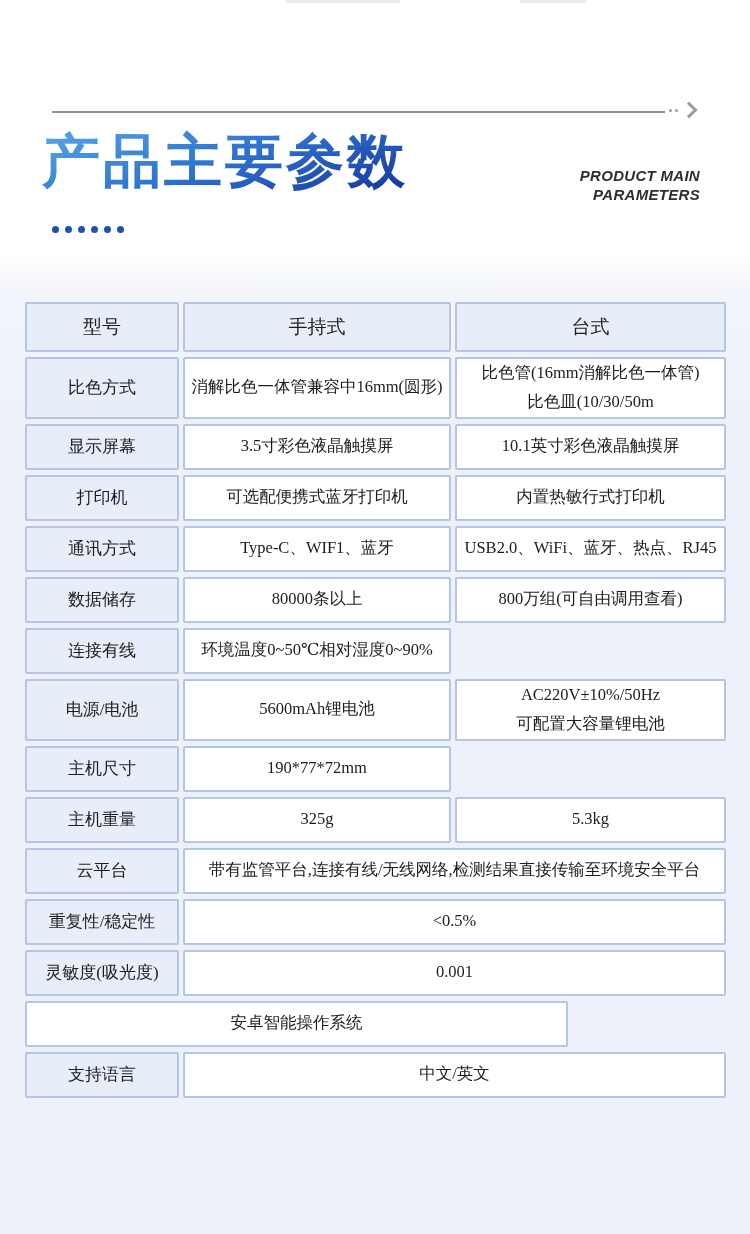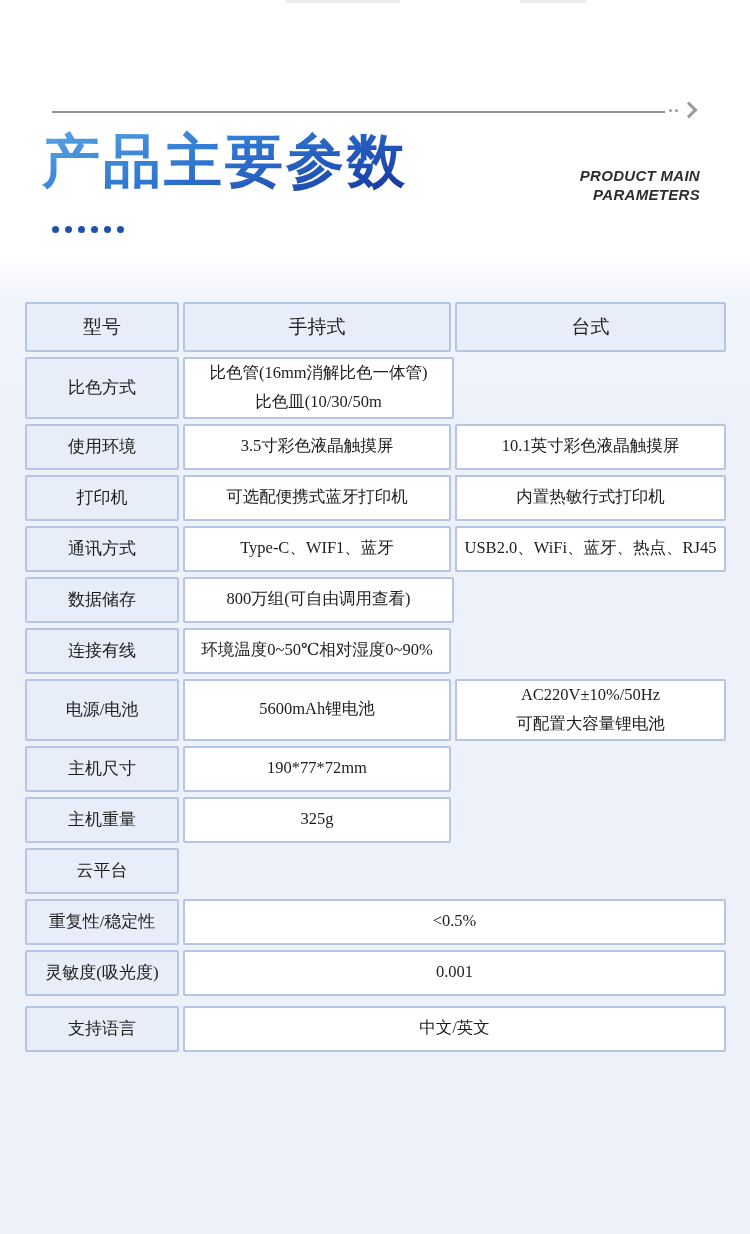--- a/index.html
+++ b/index.html
@@ -82,57 +82,62 @@
   </div>
 
 <div class="spec-table">
   <div class="trow header-row">
     <div class="cell label-cell">型号</div>
     <div class="cell col2">手持式</div>
     <div class="cell col3">台式</div>
   </div>
   <div id="rows" style="display:contents"><div class="trow">
         <div class="cell label-cell">比色方式</div>
+        <div class="cell col2">消解比色一体管兼容中16mm(圆形)</div>
         <div class="cell col3">比色管(16mm消解比色一体管)
 比色皿(10/30/50m</div>
       </div><div class="trow">
-        <div class="cell label-cell">使用环境</div>
+        <div class="cell label-cell">显示屏幕</div>
         <div class="cell col2">3.5寸彩色液晶触摸屏</div>
         <div class="cell col3">10.1英寸彩色液晶触摸屏</div>
       </div><div class="trow">
         <div class="cell label-cell">打印机</div>
         <div class="cell col2">可选配便携式蓝牙打印机</div>
         <div class="cell col3">内置热敏行式打印机</div>
       </div><div class="trow">
         <div class="cell label-cell">通讯方式</div>
         <div class="cell col2">Type-C、WIF1、蓝牙</div>
         <div class="cell col3">USB2.0、WiFi、蓝牙、热点、RJ45</div>
       </div><div class="trow">
         <div class="cell label-cell">数据储存</div>
+        <div class="cell col2">80000条以上</div>
         <div class="cell col3">800万组(可自由调用查看)</div>
       </div><div class="trow">
         <div class="cell label-cell">连接有线</div>
         <div class="cell col2">环境温度0~50℃相对湿度0~90%</div>
       </div><div class="trow">
         <div class="cell label-cell">电源/电池</div>
         <div class="cell col2">5600mAh锂电池</div>
         <div class="cell col3">AC220V±10%/50Hz
 可配置大容量锂电池</div>
       </div><div class="trow">
         <div class="cell label-cell">主机尺寸</div>
         <div class="cell col2">190*77*72mm</div>
       </div><div class="trow">
         <div class="cell label-cell">主机重量</div>
         <div class="cell col2">325g</div>
+        <div class="cell col3">5.3kg</div>
       </div><div class="trow">
         <div class="cell label-cell">云平台</div>
+        <div class="cell span-cell">带有监管平台,连接有线/无线网络,检测结果直接传输至环境安全平台</div>
       </div><div class="trow">
         <div class="cell label-cell">重复性/稳定性</div>
         <div class="cell span-cell">&lt;0.5%</div>
       </div><div class="trow">
         <div class="cell label-cell">灵敏度(吸光度)</div>
         <div class="cell span-cell">0.001</div>
       </div><div class="trow">
+        <div class="cell span-cell">安卓智能操作系统</div>
       </div><div class="trow">
         <div class="cell label-cell">支持语言</div>
         <div class="cell span-cell">中文/英文</div>
       </div></div>
 </div>
 
 </body></html>

